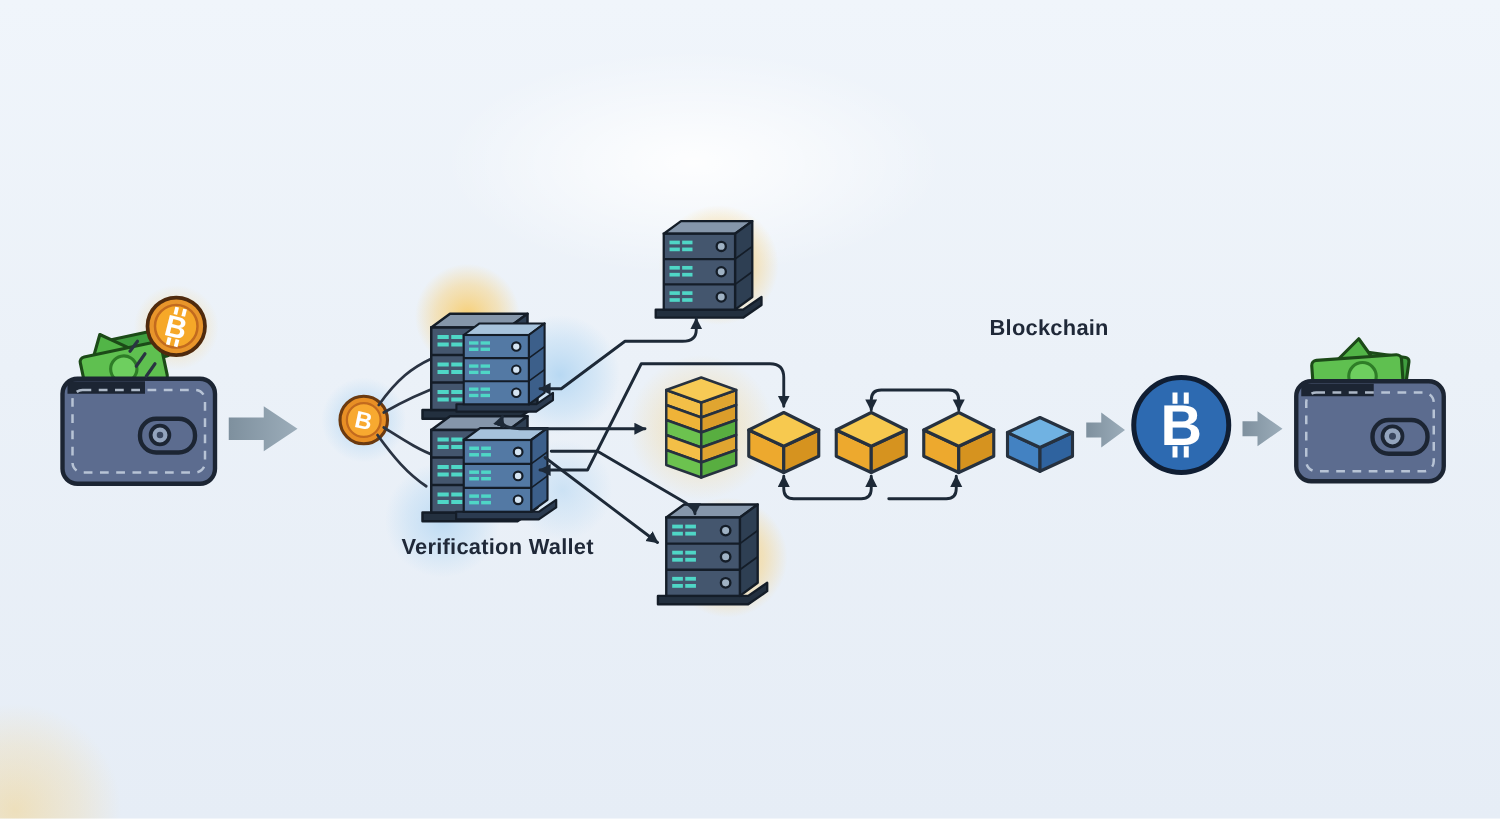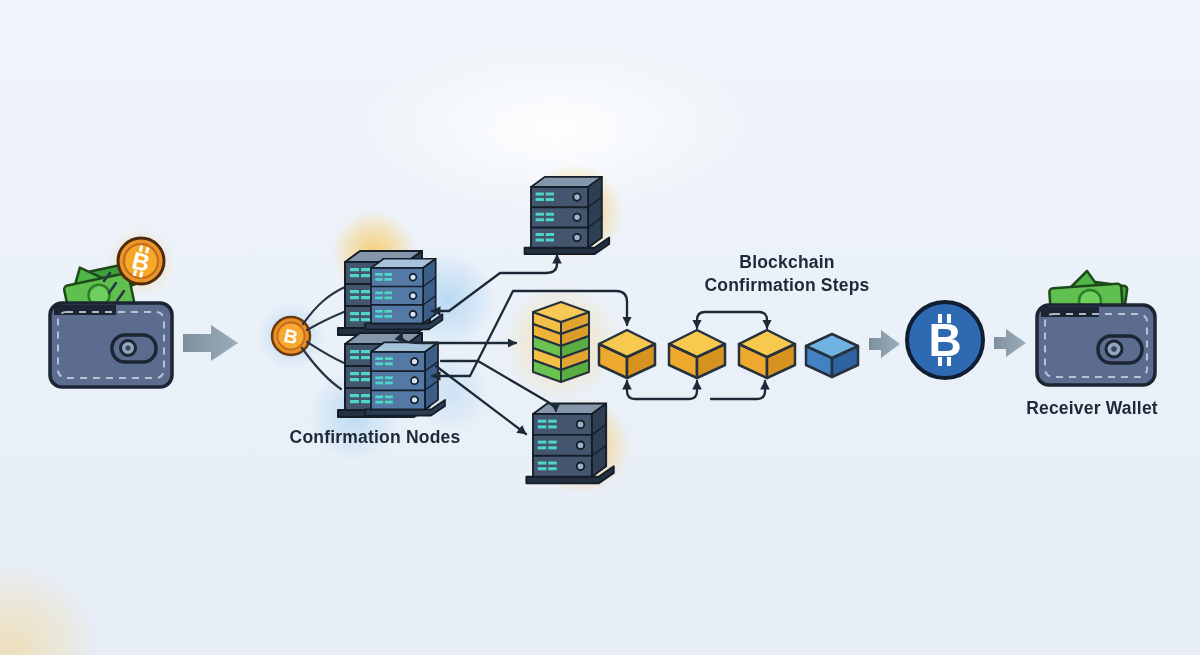--- a/index.html
+++ b/index.html
@@ -3,21 +3,21 @@
 <meta charset="utf-8">
 <style>
   html,body{margin:0;padding:0;}
   .stage{
     position:relative;width:1200px;height:655px;overflow:hidden;
     background:linear-gradient(180deg,#f0f5fb 0%,#ebf1f8 45%,#e6edf6 100%);
     font-family:"Liberation Sans","DejaVu Sans",sans-serif;
   }
   .stage svg{position:absolute;left:0;top:0;}
   .diagram-label{
-    position:absolute;text-align:center;color:#1f2838;
+    position:absolute;text-align:right;color:#1f2838;
     font-size:17.5px;font-weight:bold;letter-spacing:.2px;line-height:23px;
   }
 </style>
 </head>
 <body>
 
 <div class="stage">
 
 <svg width="1200" height="655" viewBox="0 0 1200 655">
   <defs>
@@ -245,22 +245,20 @@
     <rect x="1037" y="305" width="118" height="80" rx="12" fill="#5c6c8f" stroke="#1c2533" stroke-width="3.5"></rect>
     <path d="M1041,307 h58 v10 h-58 z" fill="#1c2533"></path>
     <rect x="1045" y="314" width="102" height="63" rx="8" fill="none" stroke="#c7d2e2" stroke-width="2" stroke-dasharray="7 6" opacity=".85"></rect>
     <rect x="1098" y="336" width="44" height="27" rx="13" fill="#5c6c8f" stroke="#1c2533" stroke-width="3.5"></rect>
     <circle cx="1114" cy="349" r="8" fill="#93a4bd" stroke="#1c2533" stroke-width="3"></circle>
     <circle cx="1114" cy="349" r="2.8" fill="#39465e"></circle>
   </g>
 </svg>
 
 
-<div class="diagram-label" style="left:275px;top:426px;width:200px;">Confirmation Nodes</div>
+<div class="diagram-label" style="left:275px;top:426px;width:200px;">Verification Wallet</div>
 
 <div class="diagram-label" style="left:687px;top:251px;width:200px;">
   <div>Blockchain</div>
-  <div>Confirmation Steps</div>
 </div>
 
-<div class="diagram-label" style="left:992px;top:397px;width:200px;">Receiver Wallet</div>
 
 </div>
 
 </body></html>

